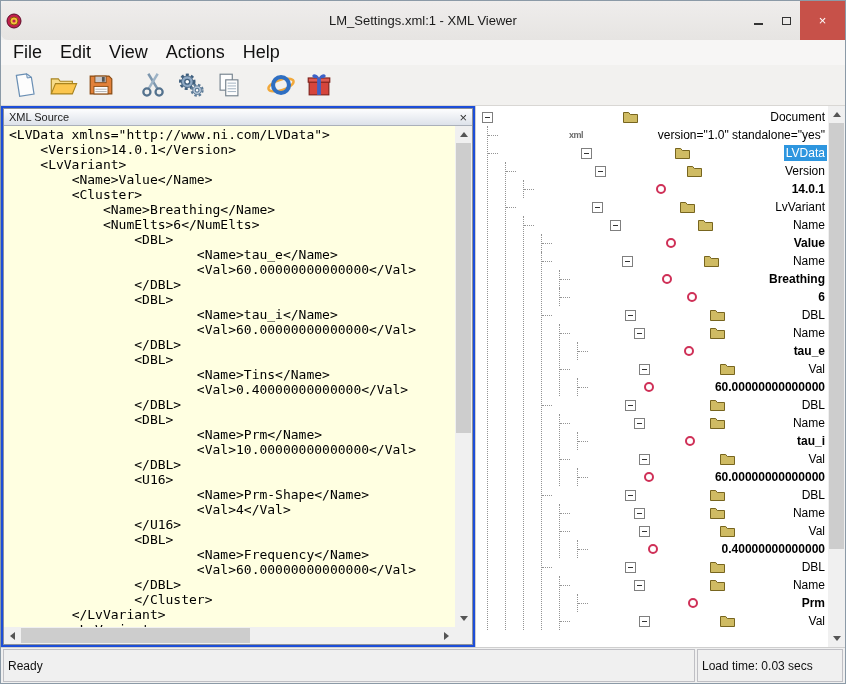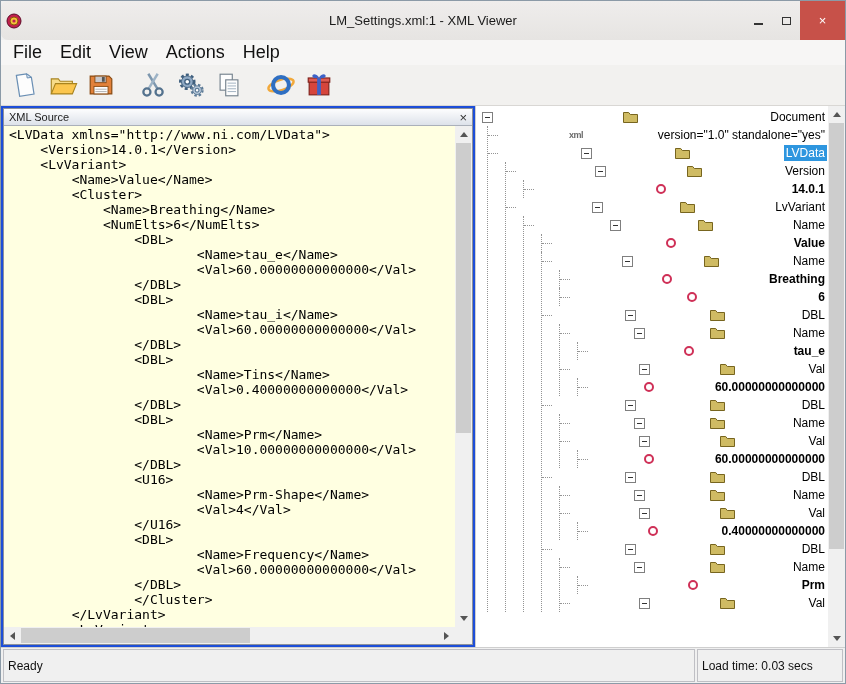--- a/index.html
+++ b/index.html
@@ -442,20 +442,27 @@
                     <div class="tree-row">
                       <span class="connector"></span>
                       <span class="expander"></span>
                       <span class="icon-folder">
                         <svg width="15" height="12" viewBox="0 0 15 12">
                           <path d="M0.5 1.5 h5.2 l1.6 2 h7.2 v8 h-14 z" fill="#cfbb63" stroke="#77651f"></path>
                         </svg>
                       </span>
                       <span class="tree-label">Name</span>
                     </div>
+                    <div class="tree-children">
+                      <div class="tree-row">
+                        <span class="connector"></span>
+                        <span class="icon-value"></span>
+                        <span class="tree-label bold">tau_i</span>
+                      </div>
+                    </div>
                     <div class="tree-row">
                       <span class="connector"></span>
                       <span class="expander"></span>
                       <span class="icon-folder">
                         <svg width="15" height="12" viewBox="0 0 15 12">
                           <path d="M0.5 1.5 h5.2 l1.6 2 h7.2 v8 h-14 z" fill="#cfbb63" stroke="#77651f"></path>
                         </svg>
                       </span>
                       <span class="tree-label">Val</span>
                     </div>

